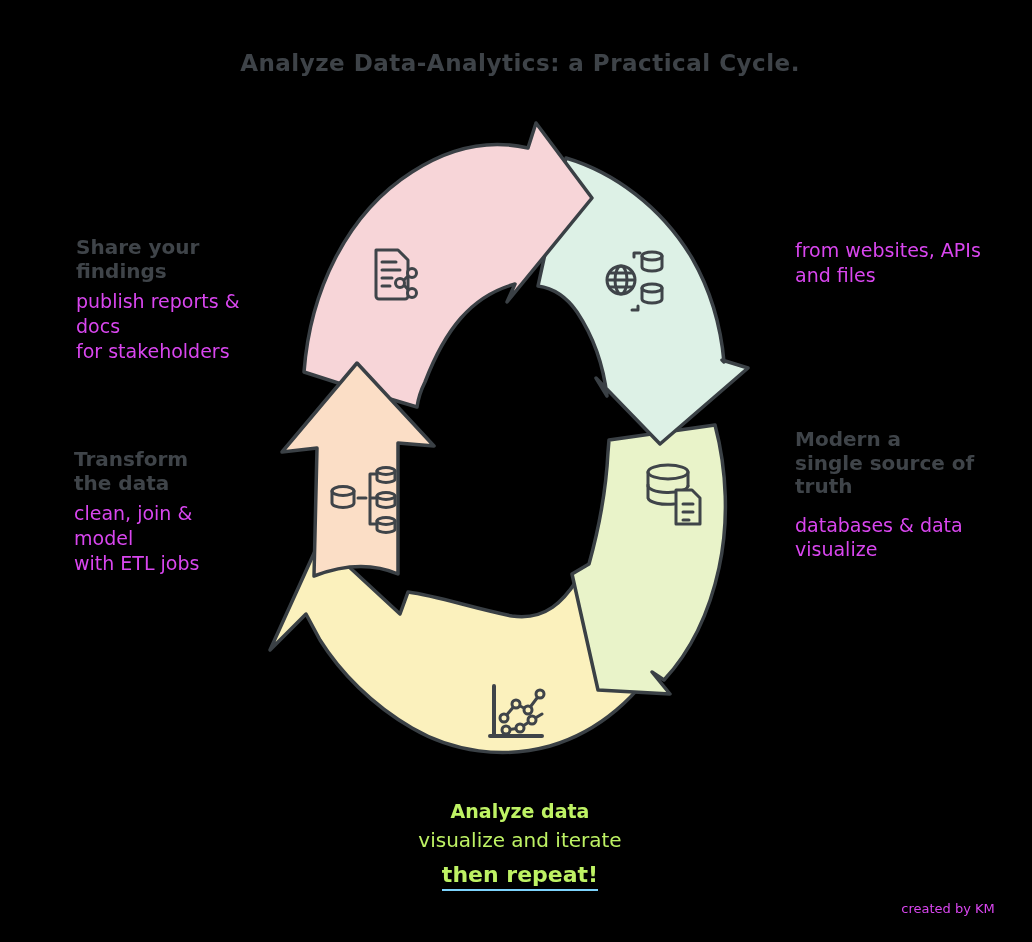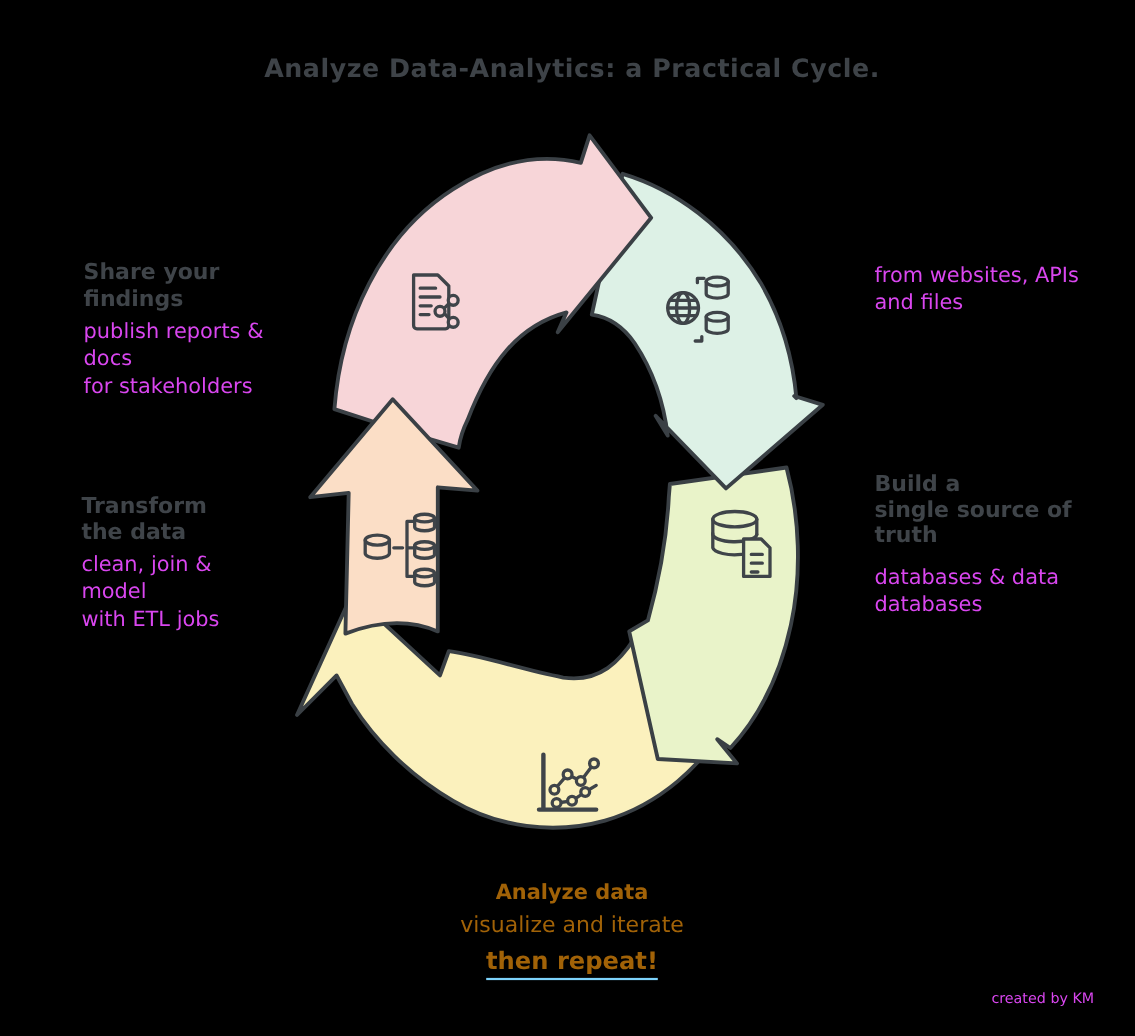--- a/index.html
+++ b/index.html
@@ -6,21 +6,21 @@
   .stage{position:absolute;color:#3f4449;font-family:"DejaVu Sans",sans-serif;}
   .canvas{position:relative;width:1032px;height:942px;background:#000;}
   .title{position:absolute;left:240px;top:50px;width:560px;text-align:center;
          font-family:"DejaVu Sans",sans-serif;font-weight:700;font-size:23px;
          color:#3e4348;letter-spacing:.5px;}
   .heading{font-weight:700;font-size:20px;line-height:1.18;}
   .sub{font-size:19px;line-height:1.3;margin-top:6px;color:#d946ef;}
   .center{text-align:left;}
   .leftal{text-align:left;}
   .bottom-block{position:absolute;left:375px;top:800px;width:290px;text-align:center;
-                font-family:"DejaVu Sans",sans-serif;color:#a16207;}
+                font-family:"DejaVu Sans",sans-serif;color:#bef264;}
   .bottom-line1{font-weight:700;font-size:19px;}
   .bottom-line2{font-size:20px;margin-top:6px;}
   .bottom-line3{display:inline-block;font-weight:700;font-size:22px;margin-top:10px;
                 border-bottom:2px solid #7dd3fc;padding-bottom:2px;}
   .watermark{position:absolute;left:878px;top:901px;width:140px;text-align:center;
              font-family:"DejaVu Sans",sans-serif;font-size:13px;color:#d946ef;}
   svg{position:absolute;left:0;top:0;}
   .gap{height:8px;}
 </style>
 </head>
@@ -175,28 +175,28 @@
 
   <div class="stage leftal" style="left:795px;top:232px;width:195px;">
     <div class="sub">
       <div>from websites, APIs</div>
       <div>and files</div>
     </div>
   </div>
 
   <div class="stage leftal" style="left:795px;top:428px;width:195px;">
     <div class="heading">
-      <div>Build a</div>
+      <div>Modern a</div>
       <div>single source of</div>
       <div>truth</div>
     </div>
     <div class="gap"></div>
     <div class="sub">
       <div>databases &amp; data</div>
-      <div>databases</div>
+      <div>visualize</div>
     </div>
   </div>
 
   <div class="bottom-block">
     <div class="bottom-line1">Analyze data</div>
     <div class="bottom-line2">visualize and iterate</div>
     <div><span class="bottom-line3">then repeat!</span></div>
   </div>
 
   <div class="watermark">created by KM</div>

